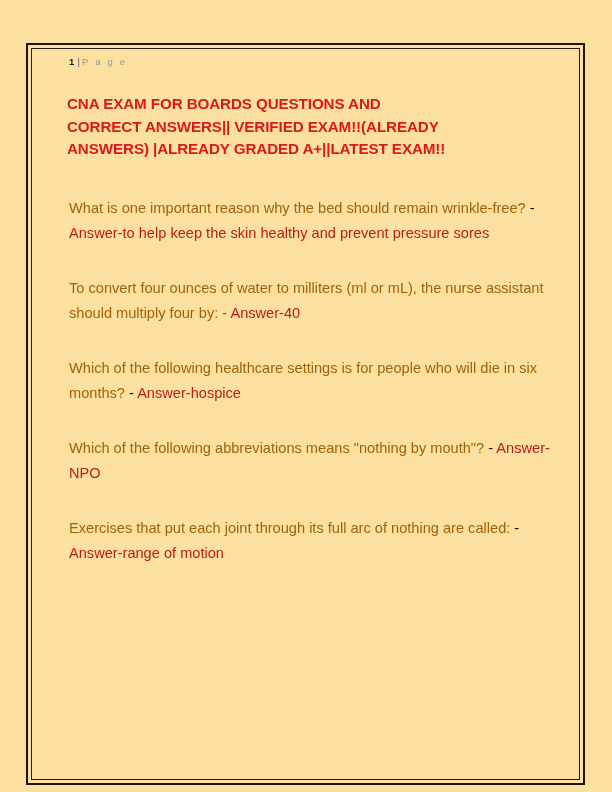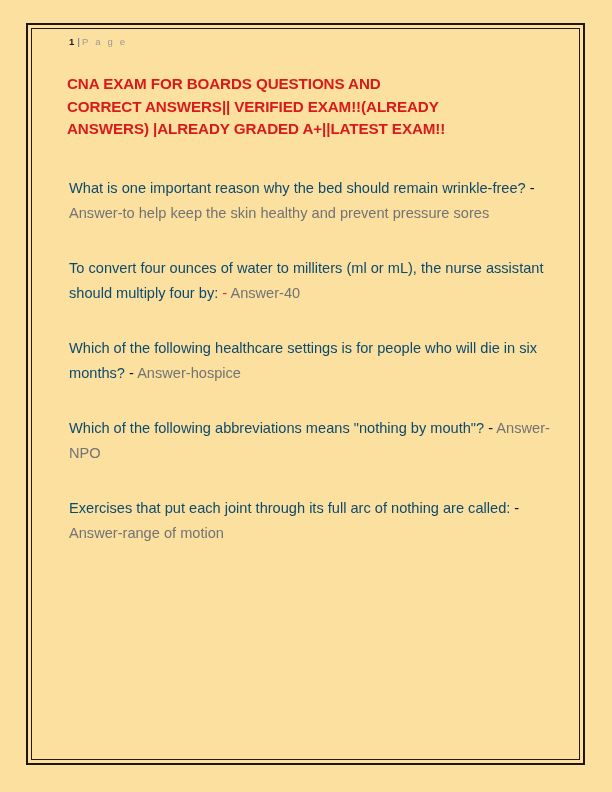--- a/index.html
+++ b/index.html
@@ -12,20 +12,21 @@
     background: #fce0a0;
     font-family: "Liberation Sans", sans-serif;
     overflow: hidden;
   }
   .page {
     position: relative;
     width: 612px;
     height: 557px;
     background: #fce0a0;
     box-sizing: border-box;
+    margin-top: 20px;
   }
   
   .frame-outer {
     position: absolute;
     left: 26px;
     top: 23px;
     width: 559px;
     height: 742px;
     border: 2px solid #1c1508;
     box-sizing: border-box;
@@ -94,30 +95,30 @@
     width: 482px;
   }
   .qa-block {
     margin-bottom: 31px;
     font-size: 14.6px;
     line-height: 24.5px;
     color: #101010;
     text-align: left;
   }
   .qa-block .q-text {
-    color: #0c4a6e;
+    color: #a16207;
   }
   .qa-block .dash {
     color: #101010;
   }
   .qa-block .dash-red {
     color: #e8271c;
   }
   .qa-block .a-text {
-    color: #737373;
+    color: #b91c1c;
   }
 </style>
 </head>
 <body>
 
 <div class="page">
 
   <div class="frame-outer"></div>
   <div class="frame-inner"></div>
 

